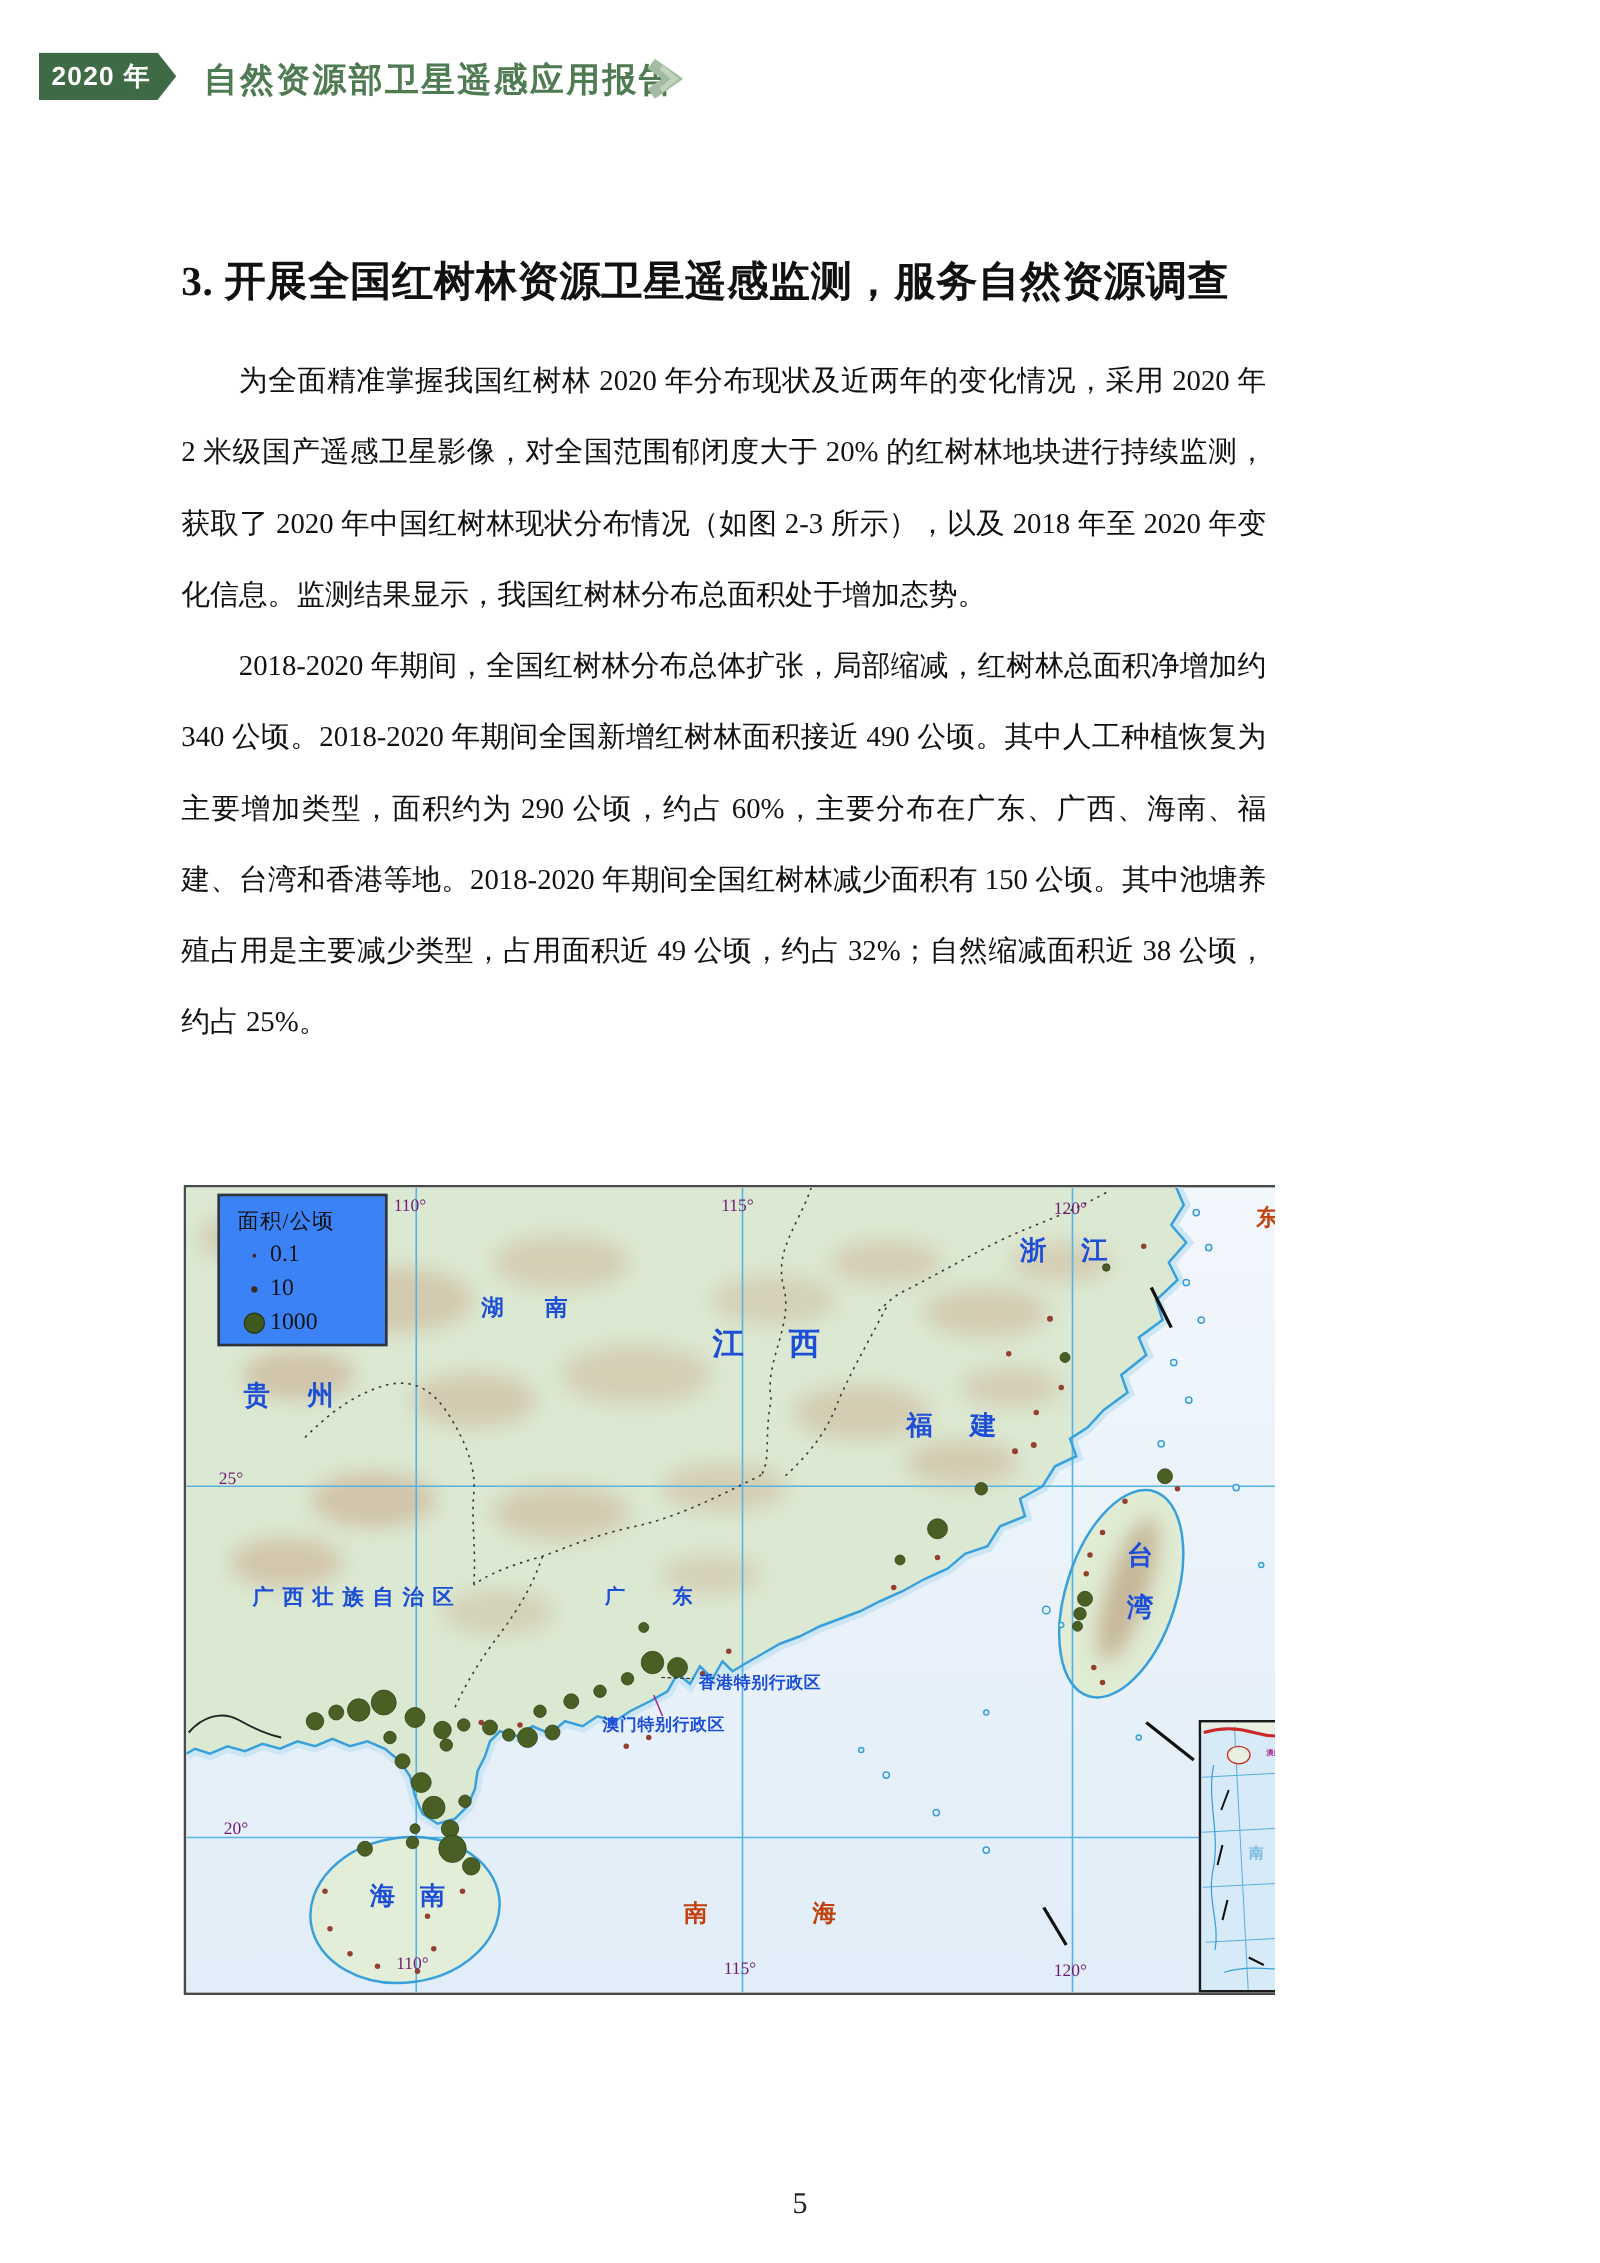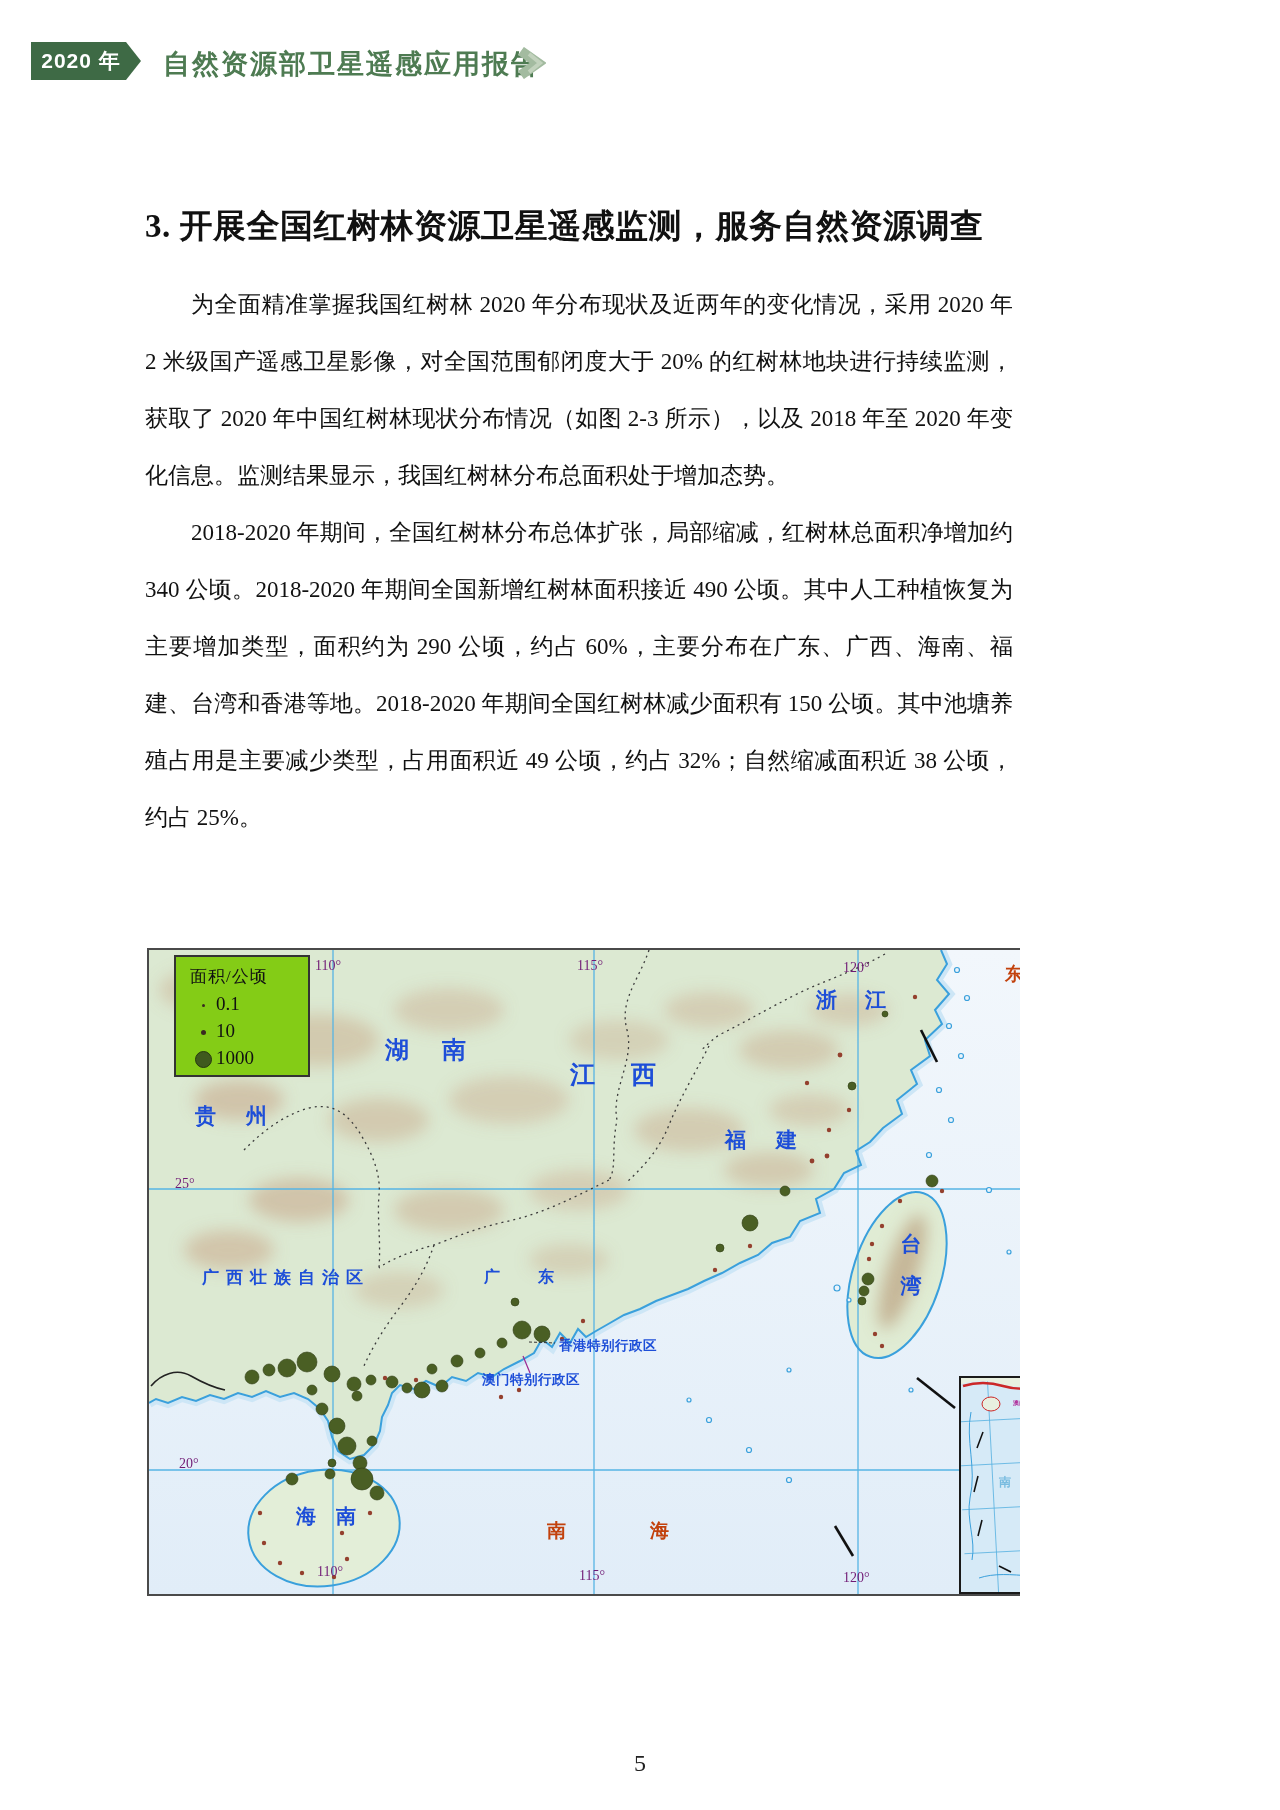--- a/index.html
+++ b/index.html
@@ -29,21 +29,21 @@
   .map svg.base{position:absolute;left:0;top:0;}
   .map-label{position:absolute;font-family:"Liberation Sans",sans-serif;font-weight:bold;
              color:#1d4ed8;white-space:nowrap;}
   .sea-label{position:absolute;font-family:Liberation Mono, monospace;font-weight:bold;
              color:#c2410c;white-space:nowrap;}
   .tick{position:absolute;font-family:"Liberation Serif",serif;color:#701a75;font-size:14px;
         white-space:nowrap;}
   .vert{writing-mode:vertical-rl;text-orientation:upright;}
 
   
-  .legend{position:absolute;left:25px;top:5px;width:136px;height:122px;background:#84cc16;
+  .legend{position:absolute;left:25px;top:5px;width:136px;height:122px;background:#3b82f6;
           border:2.5px solid #333;box-sizing:border-box;}
   .legend-title{font-size:17px;font-weight:normal;margin:8px 0 2px 14px;letter-spacing:1px;}
   .legend-row{display:flex;align-items:center;height:27px;padding-left:14px;font-size:19px;}
   .legend-row .sym{display:inline-block;width:26px;text-align:center;}
   .dot{display:inline-block;border-radius:50%;background:#3a2a20;vertical-align:middle;}
   .dot-tiny{width:3px;height:3px;}
   .dot-small{width:5px;height:5px;}
   .dot-large{width:17px;height:17px;background:#3f5a1e;border:1.5px solid #26380f;box-sizing:border-box;}
 
   
@@ -271,21 +271,21 @@
     <span class="tick" style="left:166px;top:8px;">110°</span>
     <span class="tick" style="left:428px;top:8px;">115°</span>
     <span class="tick" style="left:694px;top:10px;">120°</span>
     <span class="tick" style="left:168px;top:614px;">110°</span>
     <span class="tick" style="left:430px;top:618px;">115°</span>
     <span class="tick" style="left:694px;top:620px;">120°</span>
     <span class="tick" style="left:26px;top:226px;">25°</span>
     <span class="tick" style="left:30px;top:506px;">20°</span>
 
     <span class="map-label" style="left:46px;top:152px;font-size:21px;letter-spacing:30px;">贵州</span>
-    <span class="map-label" style="left:236px;top:84px;font-size:24px;letter-spacing:33px;">湖南</span>
+    <span class="map-label" style="left:236px;top:84px;font-size:18px;letter-spacing:33px;">湖南</span>
     <span class="map-label" style="left:421px;top:108px;font-size:25px;letter-spacing:36px;">江西</span>
     <span class="map-label" style="left:667px;top:36px;font-size:21px;letter-spacing:28px;">浙江</span>
     <span class="map-label" style="left:576px;top:176px;font-size:21px;letter-spacing:30px;">福建</span>
     <span class="map-label" style="left:53px;top:316px;font-size:17px;letter-spacing:7px;">广西壮族自治区</span>
     <span class="map-label" style="left:335px;top:317px;font-size:16px;letter-spacing:38px;">广东</span>
     <span class="map-label" style="left:147px;top:553px;font-size:20px;letter-spacing:20px;">海南</span>
     <span class="map-label vert" style="left:748px;top:266px;font-size:21px;letter-spacing:40px;">台湾</span>
 
     <span class="map-label" style="left:410px;top:387px;font-size:13.5px;letter-spacing:.5px;">香港特别行政区</span>
     <span class="map-label" style="left:333px;top:421px;font-size:13.5px;letter-spacing:.5px;">澳门特别行政区</span>

